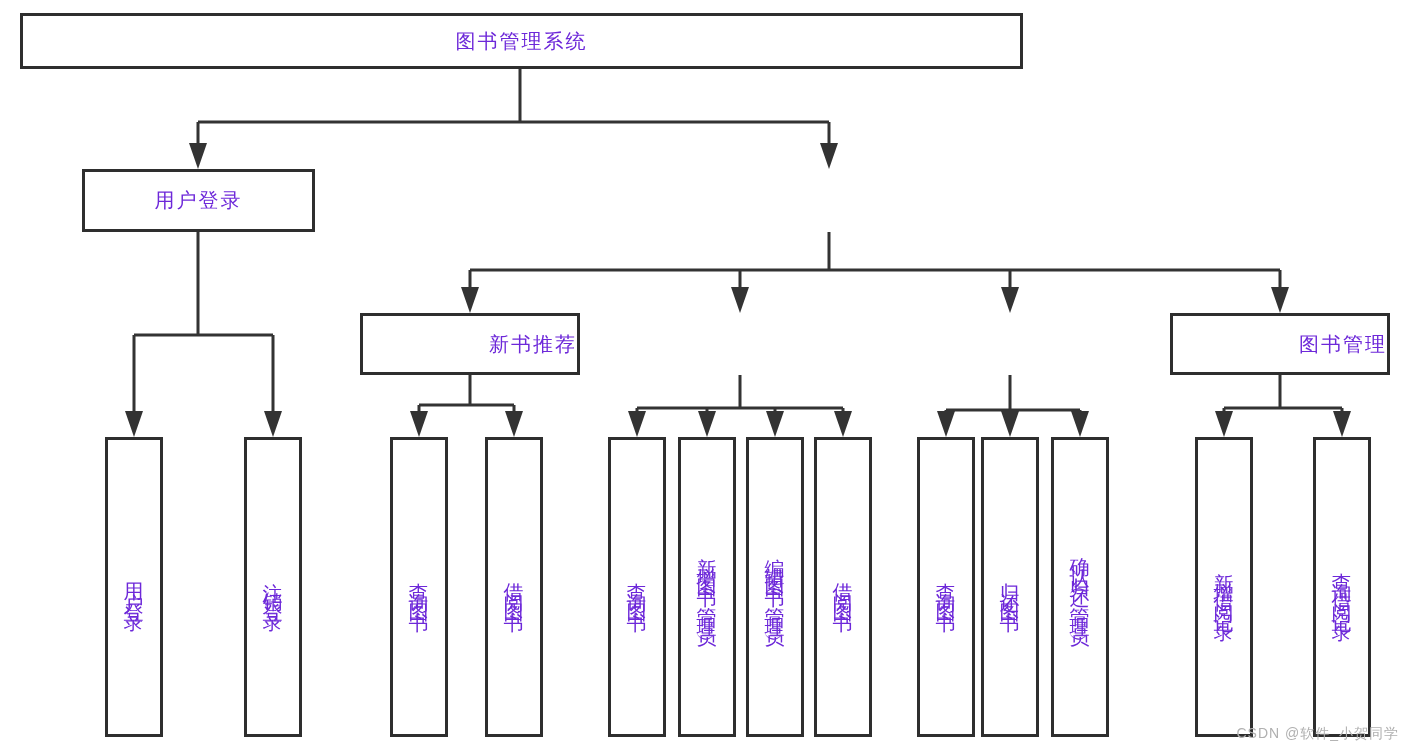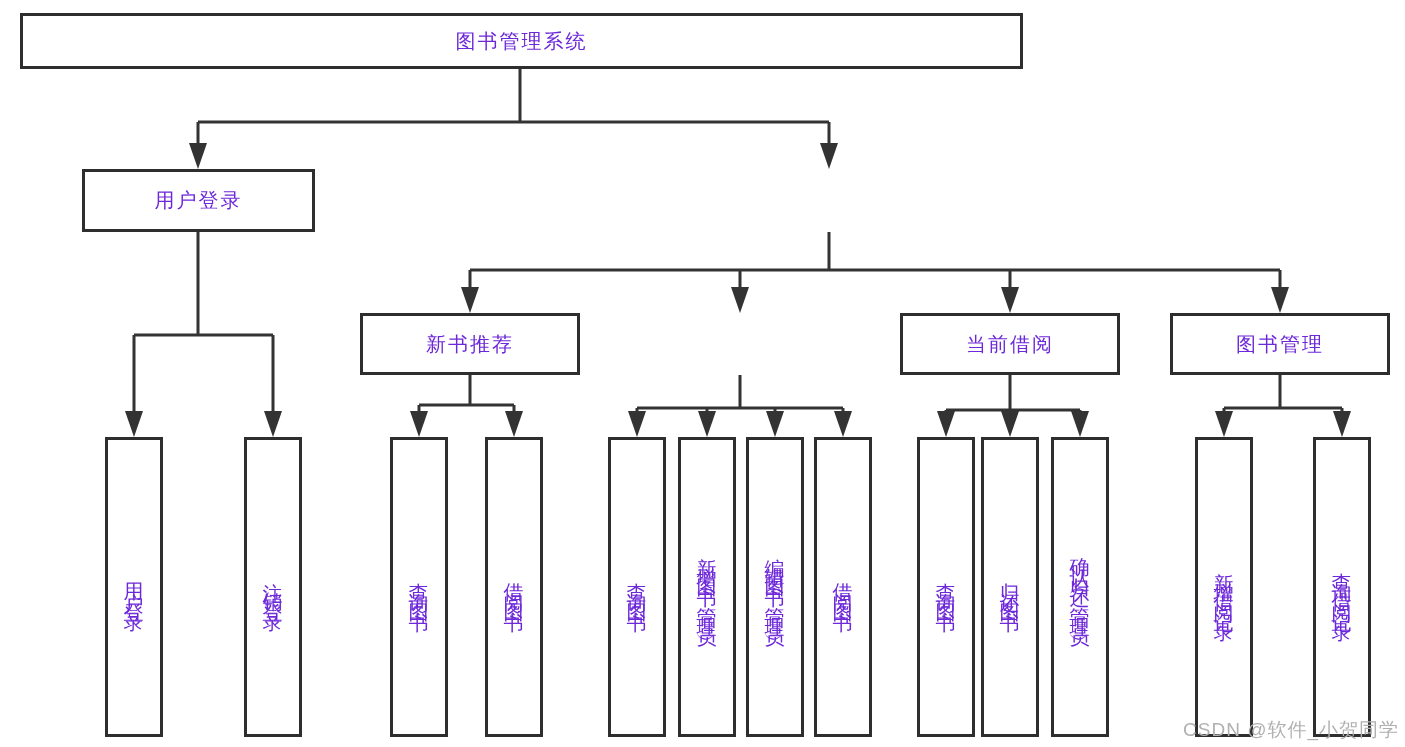--- a/index.html
+++ b/index.html
@@ -34,21 +34,21 @@
     letter-spacing: 2px;
     z-index: 1;
   }
   
   .root  { left: 20px;  top: 13px;  width: 1003px; height: 56px; }
   
   .l2    { top: 169px; height: 63px; }
   .l2-a  { left: 82px;  width: 233px; }
   .l2-b  { left: 710px; width: 238px; }
   
-  .l3    { top: 313px; height: 62px; width: 220px; }
+  .l3    { top: 313px; height: 62px; width: 220px; justify-content: flex-end; }
   .l3-a  { left: 360px; }
   .l3-b  { left: 630px; }
   .l3-c  { left: 900px; }
   .l3-d  { left: 1170px; }
   
   .leaf  { top: 437px; height: 300px; width: 58px; }
   .leaf span {
     writing-mode: vertical-lr;
     text-orientation: mixed;
     letter-spacing: 10px;
@@ -60,21 +60,21 @@
   .lf3  { left: 390px; }  .lf4  { left: 485px; }
   .lf5  { left: 608px; }  .lf6  { left: 678px; }
   .lf7  { left: 746px; }  .lf8  { left: 814px; }
   .lf9  { left: 917px; }  .lf10 { left: 981px; }
   .lf11 { left: 1051px; }
   .lf12 { left: 1195px; } .lf13 { left: 1313px; }
   .watermark {
     position: absolute;
     right: 6px;
     bottom: 4px;
-    font-size: 19px;
+    font-size: 14px;
     color: #b0b0b0;
     letter-spacing: 1px;
     z-index: 3;
     pointer-events: none;
   }
 </style>
 </head>
 <body>
 
 <div class="canvas">
@@ -114,23 +114,20 @@
     <span>图书管理系统</span>
   </div>
 
   <div class="node l2 l2-a">
     <span>用户登录</span>
   </div>
 
   <div class="node l3 l3-a">
     <span>新书推荐</span>
   </div>
-  <div class="node l3 l3-c">
-    <span>当前借阅</span>
-  </div>
   <div class="node l3 l3-d">
     <span>图书管理</span>
   </div>
 
   <div class="node leaf lf1">
     <span>用户登录</span>
   </div>
   <div class="node leaf lf2">
     <span>注销登录</span>
   </div>

